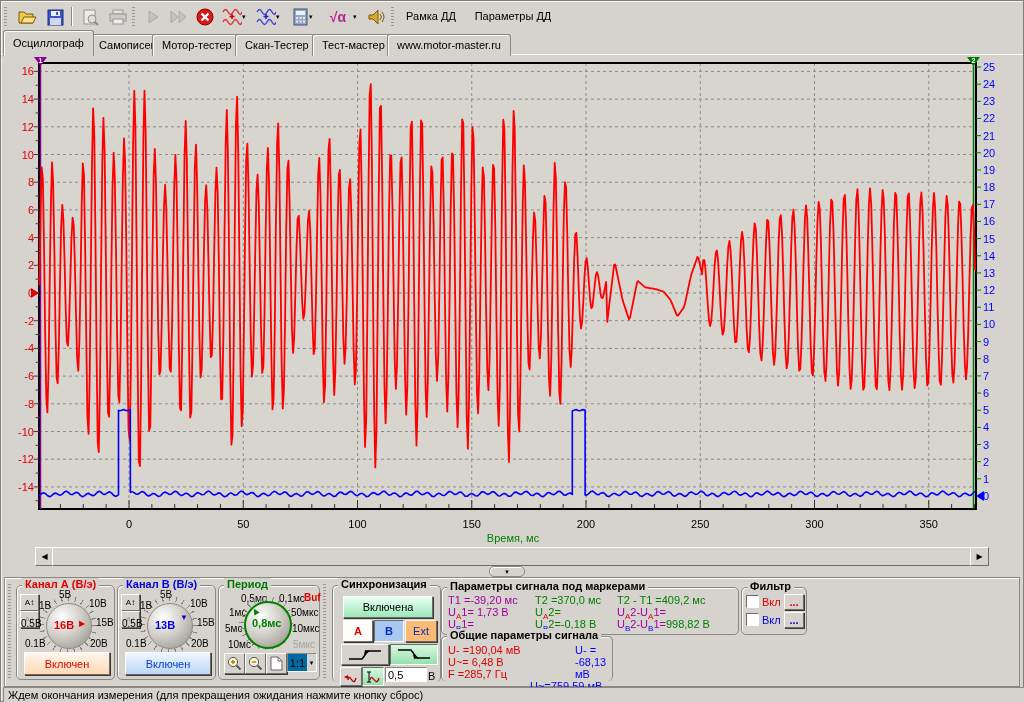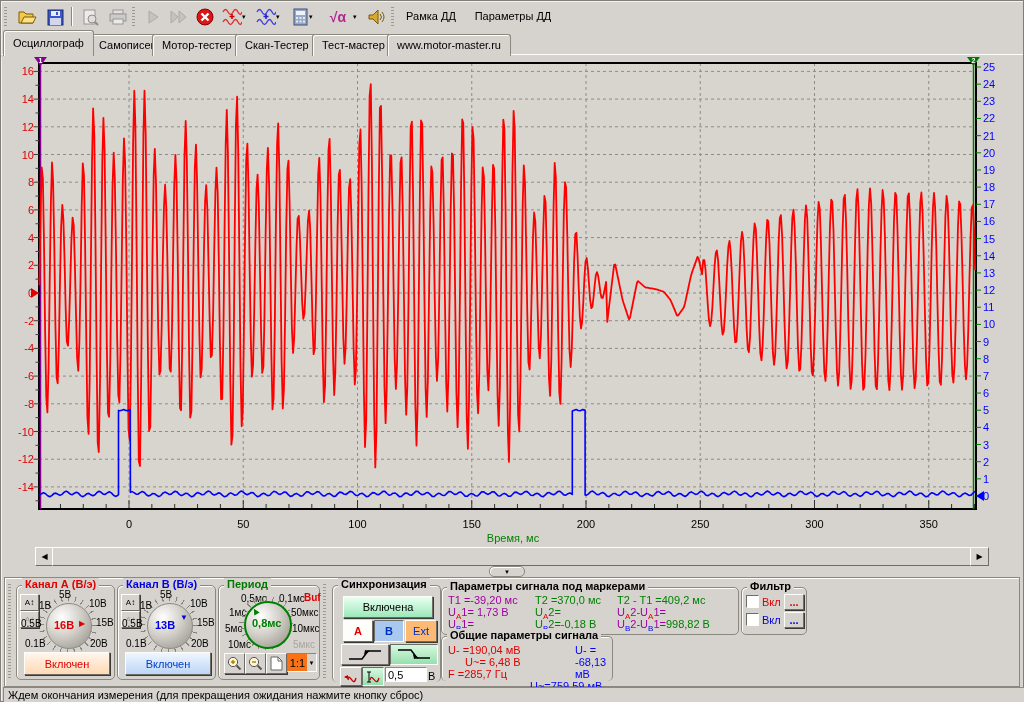--- a/index.html
+++ b/index.html
@@ -471,21 +471,21 @@
           </span>
       </div>
       <div class="btn3" style="left:47px;top:67px;width:19px;height:19px">
         <span>
             <svg width="13" height="15" viewBox="0 0 13 15">
               <path d="M1 1 h7 l4 4 v9 h-11 z" fill="#fff" stroke="#666"></path>
               <path d="M8 1 v4 h4" fill="none" stroke="#666"></path>
             </svg>
           </span>
       </div>
-      <div class="sunk" style="position:absolute;left:68px;top:67px;width:28px;height:17px;background:#f97316;display:flex;align-items:center">
+      <div class="sunk" style="position:absolute;left:68px;top:67px;width:28px;height:17px;background:#0369a1;display:flex;align-items:center">
         <span style="flex:1;text-align:center">1:1</span>
         <span style="font-size:6px;background:#d6d3ce;width:9px;text-align:center;align-self:stretch;display:flex;align-items:center;justify-content:center">▼</span>
       </div>
     </div>
 
     <div class="grip" style="left:318px;top:4px;height:96px"></div>
 
     <div class="grp" style="left:327px;top:7px;width:107px;height:96px;border-bottom:none">
       <span class="ttl">Синхронизация</span>
       <div class="btn3" style="left:10px;top:10px;width:88px;height:20px;background:linear-gradient(#eafff2,#9ce8ba)">Включена</div>
@@ -547,21 +547,21 @@
             <div class="mk-cell"><span style="color: rgb(0, 128, 0);">U</span><sub style="color: rgb(0, 0, 255);">В</sub><span style="color: rgb(0, 128, 0);">2=-0,18 В</span></div>
             <div class="mk-cell"><span style="color: rgb(160, 0, 160);">U</span><sub style="color: rgb(0, 0, 255);">В</sub><span style="color: rgb(160, 0, 160);">2-U</span><sub style="color: rgb(0, 0, 255);">В</sub><span style="color: rgb(160, 0, 160);">1=</span><span style="color: rgb(0, 128, 0);">998,82 В</span></div>
           </div>
         </div>
     </div>
 
     <div class="grp" style="left:436px;top:58px;width:170px;height:44px;border-bottom:none">
       <span class="ttl">Общие параметры сигнала</span>
       <div class="abs" style="left:6px;top:7px;line-height:12px" id="gen-colA">
           <div style="color: rgb(224, 0, 0);">U- =190,04 мВ</div>
-          <div style="color: rgb(224, 0, 0); text-align: right;">U~= 6,48 В</div>
+          <div style="color: rgb(224, 0, 0);">U~= 6,48 В</div>
           <div style="color: rgb(224, 0, 0);">F =285,7 Гц</div>
         </div>
       <div class="abs" style="left:88px;top:7px;line-height:12px" id="gen-colB">
           <div style="color: rgb(0, 0, 255); margin-left: 45px;">U- = -68,13 мВ</div>
           <div style="color: rgb(0, 0, 255);">U~=759,59 мВ</div>
           <div style="color: rgb(0, 0, 255);">F = 44,3 Гц</div>
         </div>
     </div>
 
 

